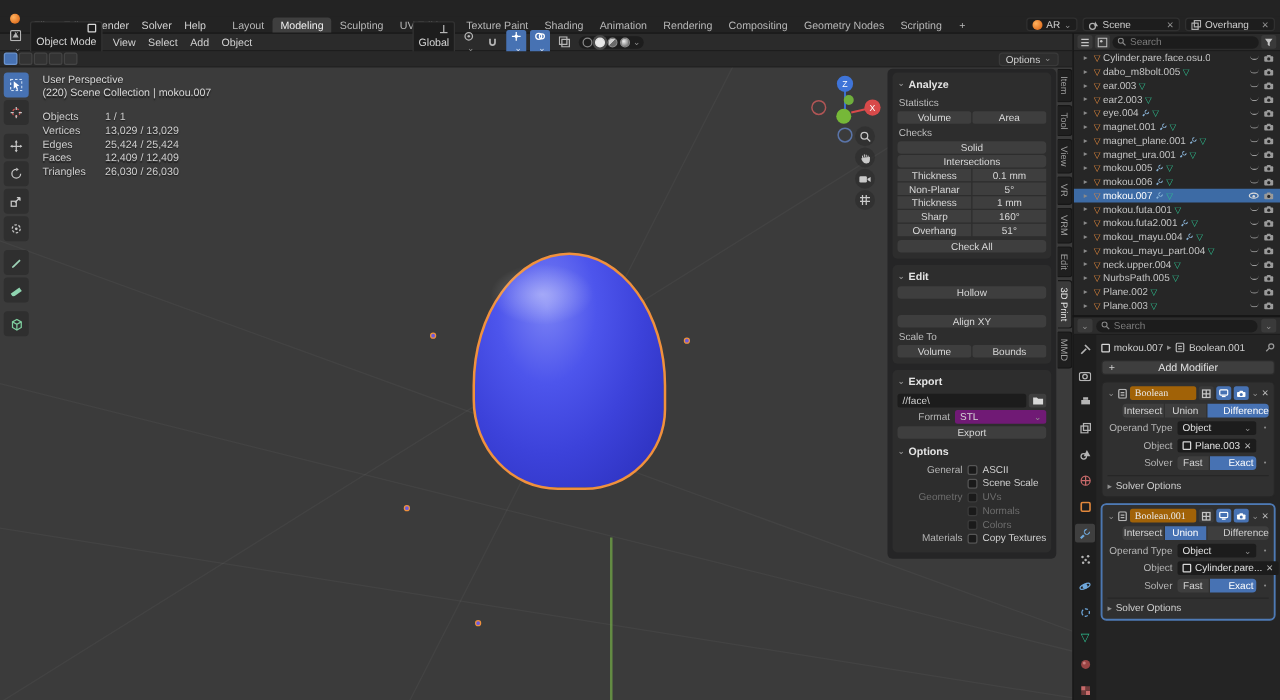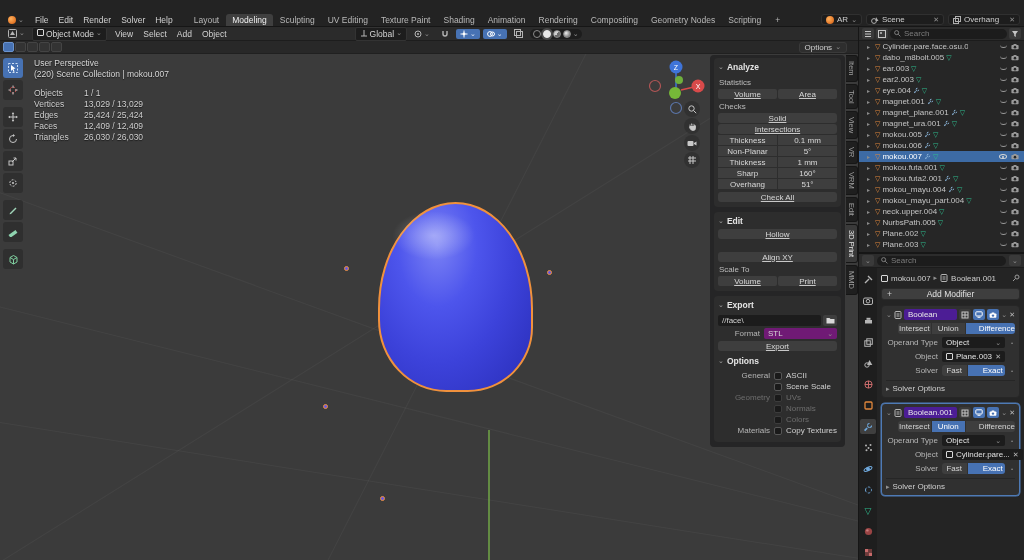--- a/index.html
+++ b/index.html
@@ -12,21 +12,21 @@
   .topbar{position:absolute;left:0;top:13px;width:1024px;height:14px;background:#232323;display:flex;align-items:center;padding:0 4px;gap:2px;border-bottom:1px solid #161616;}
   .menu{padding:1px 5px;color:#d2d2d2;font-size:8.5px;border-radius:2px;}
   .ws-wrap{display:flex;gap:1px;margin-left:8px;}
   .ws{padding:1px 6px;color:#b8b8b8;font-size:8.5px;border-radius:3px 3px 0 0;}
   .ws.active{background:#3f3f3f;color:#f0f0f0;}
   .topbar-right{margin-left:auto;display:flex;align-items:center;gap:4px;}
   .pillfield{display:flex;align-items:center;gap:3px;background:#1d1d1d;border:1px solid #303030;border-radius:3px;padding:0 4px;height:11px;font-size:8px;color:#cfcfcf;}
   .tinyglyph{font-size:7px;color:#909090;}
   
   .vp-header{position:absolute;left:0;top:27px;width:858px;height:14px;background:#2b2b2b;display:flex;align-items:center;gap:3px;padding:0 4px;border-bottom:1px solid #1d1d1d;}
-  .hdr-btn{display:flex;align-items:flex-start;gap:2px;padding:1px 4px;border-radius:2px;background:transparent;font-size:8.5px;color:#d5d5d5;}
+  .hdr-btn{display:flex;align-items:flex-end;gap:2px;padding:1px 4px;border-radius:2px;background:transparent;font-size:8.5px;color:#d5d5d5;flex-direction:column;}
   .hdr-btn.boxed{background:#1d1d1d;border:1px solid #333;}
   .hdr-btn.blue{background:#4772b3;color:#fff;}
   .shade-group{display:flex;align-items:center;gap:2px;background:#1d1d1d;border-radius:6px;padding:1px 3px;}
   .sphere{width:8px;height:8px;border-radius:50%;border:1px solid #8a8a8a;}
   .sphere.solid{background:#e8e8e8;border-color:#e8e8e8;box-shadow:0 0 0 2px #4a4a4a;}
   .sphere.material{background:linear-gradient(135deg,#cfcfcf 50%,#6a6a6a 50%);}
   .sphere.render{background:radial-gradient(circle at 35% 35%,#eee,#555);}
   .tool-strip{position:absolute;left:0;top:41px;width:858px;height:13px;background:#282828;display:flex;align-items:center;padding:0 3px;border-bottom:1px solid #202020;}
   .selmode{width:11px;height:10px;border-radius:2px;margin-right:1px;background:#333;border:1px solid #444;display:flex;align-items:center;justify-content:center;font-size:6px;color:#bbb;}
   .selmode.active{background:#4772b3;border-color:#6b94cf;color:#fff;}
@@ -47,21 +47,21 @@
   
   .overlay{position:absolute;left:34px;top:4px;color:#d8d8d8;font-size:8.5px;line-height:11px;text-shadow:0 1px 1px rgba(0,0,0,0.6);}
   .stats{margin-top:8px;display:grid;grid-template-columns:42px auto;column-gap:8px;line-height:11px;color:#cfcfcf;}
   
   .navbtn{position:absolute;width:16px;height:16px;border-radius:50%;background:rgba(45,45,45,0.65);display:flex;align-items:center;justify-content:center;color:#c9c9c9;}
   
   .npanel{position:absolute;left:710px;top:1px;width:135px;background:rgba(36,36,37,0.96);border-radius:4px;padding:3px 4px 5px 4px;font-size:8px;}
   .sect{background:#2d2d2d;border-radius:4px;padding:3px 4px 5px 4px;margin-bottom:5px;}
   .sect-h{display:flex;align-items:center;gap:3px;color:#e4e4e4;font-size:8.5px;font-weight:bold;padding:1px 0 3px 0;}
   .plabel{color:#bdbdbd;padding:3px 0 2px 1px;}
-  .btnrow{display:flex;gap:1px;text-decoration:underline;}
+  .btnrow{display:flex;gap:1px;}
   .nbtn{flex:1;background:#3e3e3e;border-radius:2px;height:10px;display:flex;align-items:center;justify-content:center;color:#d8d8d8;}
   .nbtn.wide{border-radius:3px;}
   .kv{display:grid;grid-template-columns:1fr 1fr;gap:1px;margin-top:1px;}
   .kv span{background:#3e3e3e;height:10px;display:flex;align-items:center;justify-content:center;color:#d8d8d8;}
   .pathfield{display:flex;gap:2px;align-items:center;margin:2px 0;}
   .pathin{flex:1;background:#1c1c1c;border-radius:2px;height:11px;display:flex;align-items:center;padding:0 4px;color:#d0d0d0;}
   .folderbtn{width:14px;height:11px;background:#3e3e3e;border-radius:2px;display:flex;align-items:center;justify-content:center;}
   .formrow{display:flex;align-items:center;gap:4px;margin:2px 0;}
   .formlabel{width:42px;text-align:right;color:#b5b5b5;}
   .dropdown{flex:1;background:#701a75;border-radius:2px;height:11px;display:flex;align-items:center;padding:0 4px;color:#d8d8d8;justify-content:space-between;}
@@ -96,21 +96,21 @@
   .ptabs{position:absolute;left:0;top:14px;width:18px;bottom:0;background:#1e1e1e;display:flex;flex-direction:column;align-items:center;padding-top:4px;gap:6px;}
   .ptab{width:16px;height:15px;border-radius:2px;display:flex;align-items:center;justify-content:center;font-size:8px;}
   .ptab.active{background:#3f3f3f;}
   .pcontent{position:absolute;left:18px;top:14px;right:0;bottom:0;padding:3px 4px;}
   .breadcrumb{display:flex;align-items:center;gap:3px;height:14px;font-size:8px;color:#d0d0d0;}
   .addmod{position:relative;height:12px;background:#3e3e3e;border:1px solid #2a2a2a;border-radius:3px;display:flex;align-items:center;justify-content:center;color:#e2e2e2;font-size:8.5px;margin:3px 0 5px 0;}
   .addmod .plus{position:absolute;left:5px;color:#cfcfcf;}
   .modpanel{background:#303030;border:1px solid #262626;border-radius:4px;padding:3px 4px 4px 4px;margin-bottom:5px;font-size:8px;}
   .modpanel.activemod{border-color:#4e7ab5;box-shadow:0 0 0 0.5px #4e7ab5;}
   .mod-head{display:flex;align-items:center;gap:2px;margin-bottom:3px;}
-  .modname{flex:1;background:#4c1d95;border-radius:2px;height:11px;display:flex;align-items:center;padding:0 4px;color:#e8e8e8;}
+  .modname{flex:1;background:#a16207;border-radius:2px;height:11px;display:flex;align-items:center;padding:0 4px;color:#e8e8e8;font-family:Liberation Serif, serif;}
   .miconbtn{width:12px;height:11px;border-radius:2px;background:#3a3a3a;display:flex;align-items:center;justify-content:center;color:#c5c5c5;font-size:7px;}
   .miconbtn.blue{background:#4772b3;color:#fff;}
   .seg{display:flex;gap:1px;margin:2px 0 3px 12px;}
   .segc{flex:1;background:#3e3e3e;height:11px;display:flex;align-items:center;justify-content:center;color:#d5d5d5;}
   .segc:first-child{border-radius:3px 0 0 3px;}
   .segc:last-child{border-radius:0 3px 3px 0;padding-left:13px;}
   .segc.active{background:#4772b3;color:#fff;}
   .mrow{display:flex;align-items:center;gap:4px;margin:3px 0;}
   .mlabel{width:52px;text-align:right;color:#b5b5b5;flex:0 0 auto;}
   .mfield{flex:1;background:#1c1c1c;border-radius:2px;height:11px;display:flex;align-items:center;gap:3px;padding:0 4px;color:#e0e0e0;justify-content:space-between;}
@@ -418,21 +418,21 @@
           </div>
         <div class="btnrow">
             <span class="nbtn wide">Hollow</span>
           </div>
         <div class="btnrow" style="margin-top:13px">
             <span class="nbtn wide">Align XY</span>
           </div>
         <div class="plabel">Scale To</div>
         <div class="btnrow">
           <span class="nbtn">Volume</span>
-          <span class="nbtn">Print</span>
+          <span class="nbtn">Bounds</span>
         </div>
       </div>
 
       <div class="sect" style="margin-bottom:0">
         <div class="sect-h">
             <span class="tinyglyph">⌄</span>
             <span>Export</span>
           </div>
         <div class="pathfield">
           <span class="pathin">//face\</span>

